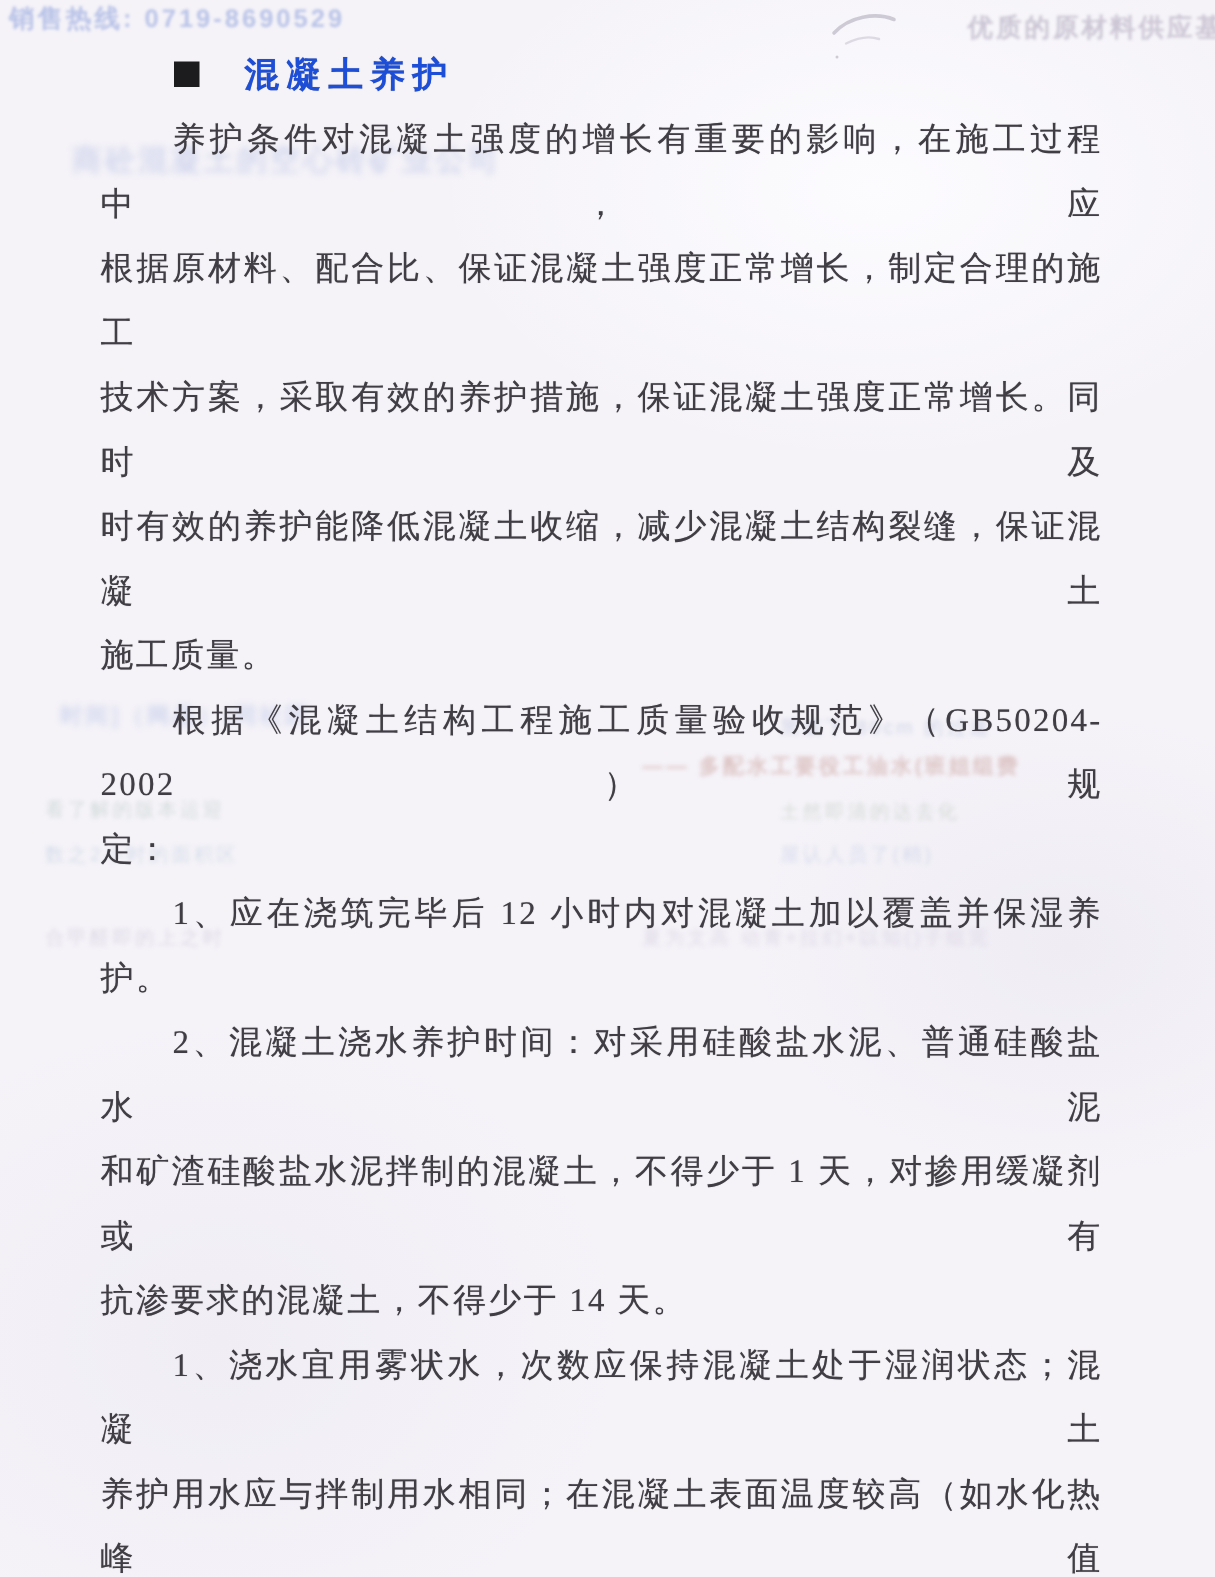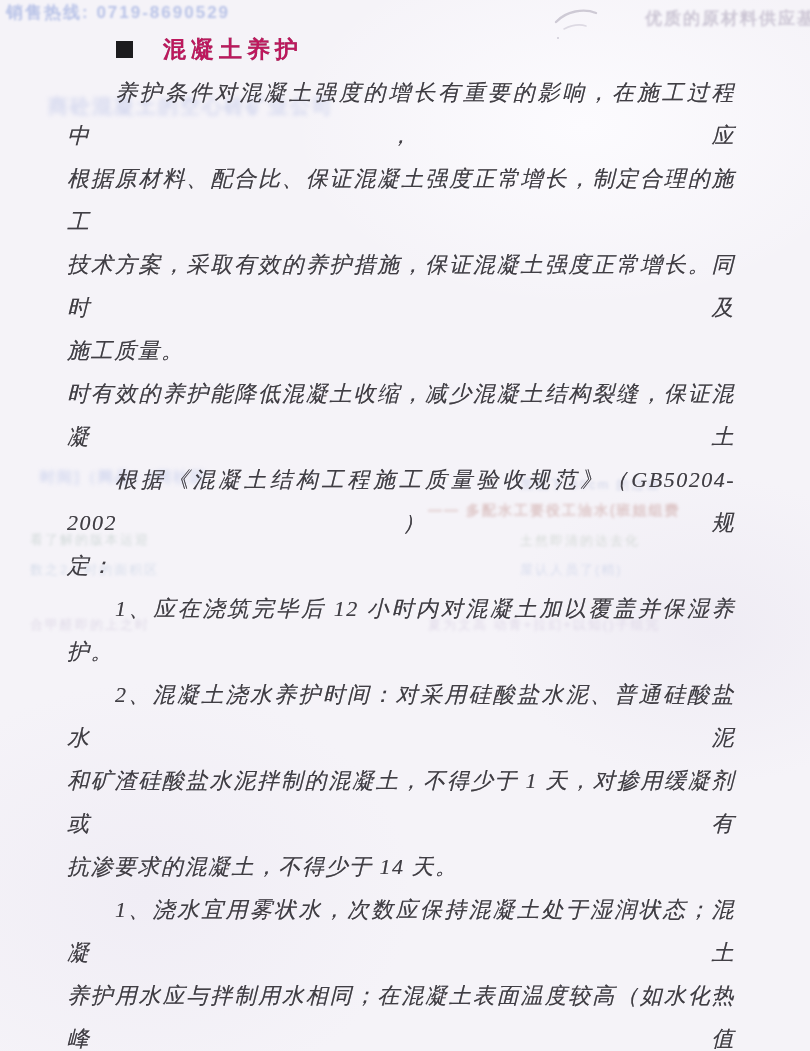--- a/index.html
+++ b/index.html
@@ -13,31 +13,31 @@
       #f5f3f8;
   }
   .page{position:absolute;inset:0;}
   
   .doc{
     position:absolute;left:67px;top:28px;width:668px;
     font-size:22px;line-height:43px;color:#403e44;
     text-shadow:0 0 0.5px rgba(64,62,68,.55);
   }
   .heading{
-    font-weight:bold;font-size:23px;letter-spacing:5px;color:#be185d;
+    font-weight:bold;font-size:23px;letter-spacing:5px;color:#1d4ed8;
     display:flex;align-items:center;height:43px;
   }
   .heading .bullet{
     width:17px;height:17px;background:#1c1b1e;display:inline-block;
     margin-left:49px;margin-right:30px;flex:0 0 auto;
   }
   .para{margin:0;}
   .line{
     text-align:justify;text-align-last:justify;
-    letter-spacing:1.5px;white-space:normal;font-style:italic;
+    letter-spacing:1.5px;white-space:normal;
   }
   .line.first{text-indent:48px;}
   .line.last{text-align-last:left;}
   
   .wm-layer{position:absolute;inset:0;pointer-events:none;}
   .wm{
     position:absolute;white-space:nowrap;
     font-family:"Liberation Sans","DejaVu Sans",sans-serif;
     letter-spacing:2px;
   }
@@ -71,22 +71,22 @@
   <div class="doc">
     <div class="heading">
       <span class="bullet"></span>
       <span>混凝土养护</span>
     </div>
 
   <div class="para">
         <div class="line first">养护条件对混凝土强度的增长有重要的影响，在施工过程中，应</div>
         <div class="line">根据原材料、配合比、保证混凝土强度正常增长，制定合理的施工</div>
         <div class="line">技术方案，采取有效的养护措施，保证混凝土强度正常增长。同时及</div>
+        <div class="line">时有效的养护能降低混凝土收缩，减少混凝土结构裂缝，保证混凝土</div>
         <div class="line last">施工质量。</div>
-        <div class="line">时有效的养护能降低混凝土收缩，减少混凝土结构裂缝，保证混凝土</div>
       </div>
       <div class="para">
         <div class="line first">根据《混凝土结构工程施工质量验收规范》（GB50204-2002）规</div>
         <div class="line last">定：</div>
       </div>
       <div class="para">
         <div class="line first last">1、应在浇筑完毕后 12 小时内对混凝土加以覆盖并保湿养护。</div>
       </div>
       <div class="para">
         <div class="line first">2、混凝土浇水养护时间：对采用硅酸盐水泥、普通硅酸盐水泥</div>

